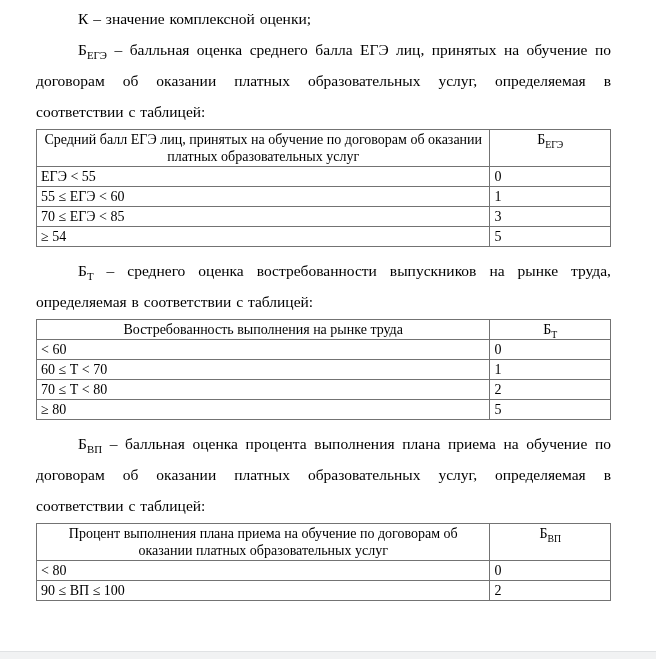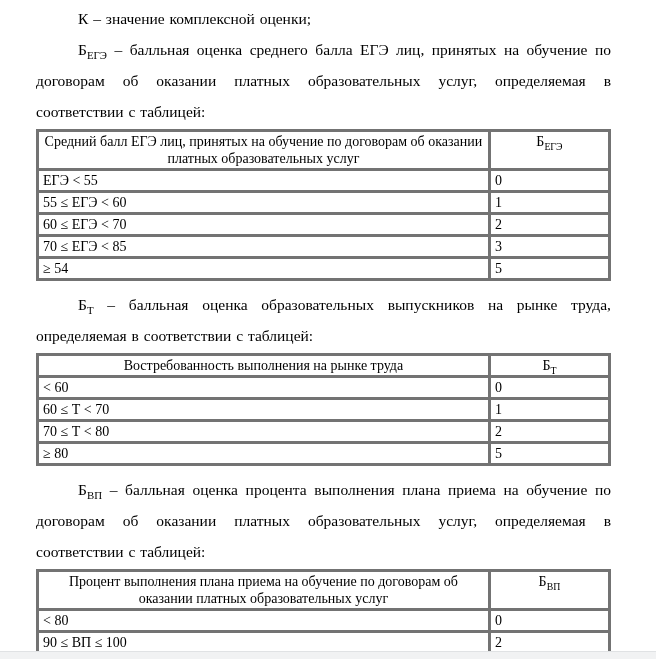--- a/index.html
+++ b/index.html
@@ -27,21 +27,21 @@
   }
   table.scoretable {
     width: 100%;
     border-collapse: collapse;
     table-layout: fixed;
     margin: 2px 0 8px 0;
     font-size: 14px;
   }
   table.scoretable th,
   table.scoretable td {
-    border: 3px solid #737373;
+    border: 1px solid #737373;
     vertical-align: top;
     font-weight: normal;
     padding: 1px 4px;
     line-height: 17px;
   }
   table.scoretable td { height: 19px; }
   table.scoretable th sub { font-size: 70%; line-height: 0; }
   col.c1 { width: 79%; }
   col.c2 { width: 21%; }
   .page-bottom-edge {
@@ -79,36 +79,32 @@
     <tbody>
       <tr>
         <td>ЕГЭ &lt; 55</td>
         <td>0</td>
       </tr>
       <tr>
         <td>55 ≤ ЕГЭ &lt; 60</td>
         <td>1</td>
       </tr>
       <tr>
-        <td>60 ≤ ЕГЭ &lt; 70</td>
-        <td>2</td>
-      </tr>
-      <tr>
         <td>70 ≤ ЕГЭ &lt; 85</td>
         <td>3</td>
       </tr>
       <tr>
         <td>≥ 54</td>
         <td>5</td>
       </tr>
     </tbody>
   </table>
 
   <p class="para">
-    <span>Б</span><sub>Т</sub><span> – балльная оценка образовательных выпускников на рынке труда, определяемая в соответствии с таблицей:</span>
+    <span>Б</span><sub>Т</sub><span> – среднего оценка востребованности выпускников на рынке труда, определяемая в соответствии с таблицей:</span>
   </p>
 
   <table class="scoretable">
     <colgroup>
         <col class="c1">
         <col class="c2">
       </colgroup>
     <thead>
       <tr>
         <th>Востребованность выполнения на рынке труда</th>

